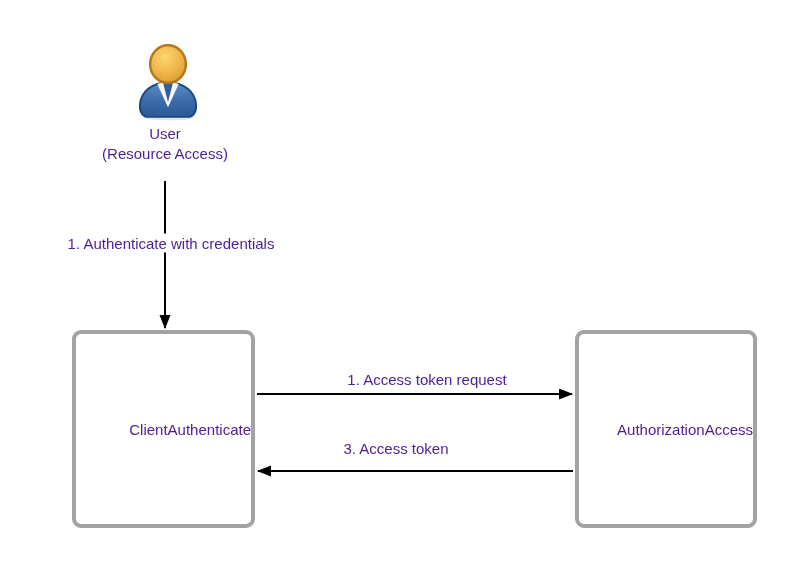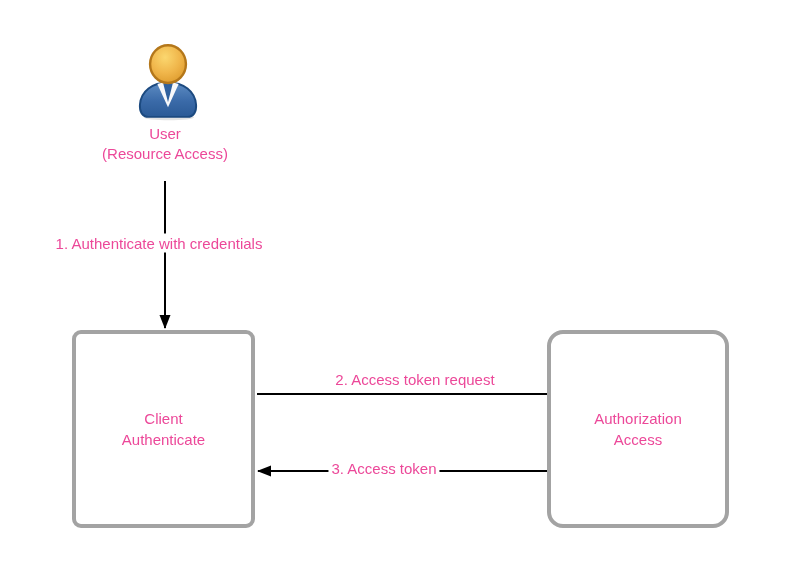--- a/index.html
+++ b/index.html
@@ -6,21 +6,21 @@
     margin: 0;
     padding: 0;
     background: #ffffff;
   }
   .canvas {
     position: relative;
     width: 793px;
     height: 570px;
     background: #ffffff;
     font-family: "Liberation Sans", sans-serif;
-    color: #ec4899;
+    color: #4c1d95;
     overflow: hidden;
   }
   .connectors {
     position: absolute;
     left: 0;
     top: 0;
     width: 797px;
     height: 570px;
   }
   .actor-icon {
@@ -42,48 +42,48 @@
   }
   .node {
     position: absolute;
     top: 330px;
     height: 198px;
     background: #ffffff;
     border: 4px solid #a3a3a3;
     border-radius: 9px;
     box-sizing: border-box;
     display: flex;
-    flex-direction: column;
+    flex-direction: row;
     align-items: center;
-    justify-content: center;
+    justify-content: flex-end;
     font-size: 15px;
     line-height: 21px;
     text-align: center;
   }
   .node-client {
     left: 72px;
     width: 183px;
   }
   .node-auth {
-    left: 547px;
+    left: 575px;
     width: 182px;
-    border-radius: 16px;
   }
   .edge-label {
     position: absolute;
     transform: translate(-50%, -50%);
     font-size: 15px;
     line-height: 17px;
     white-space: nowrap;
     background: #ffffff;
     padding: 1px 3px;
+    margin-left: 12px;
   }
   .edge-label-1 { left: 159px; top: 243px; }
   .edge-label-2 { left: 415px; top: 379px; }
-  .edge-label-3 { left: 384px; top: 468px; }
+  .edge-label-3 { left: 384px; top: 448px; }
 </style>
 </head>
 <body>
 
 <div class="canvas">
 
   <svg class="connectors" viewBox="0 0 797 570" xmlns="http://www.w3.org/2000/svg">
     <defs>
       <marker id="arrowhead" markerUnits="userSpaceOnUse" markerWidth="16" markerHeight="12" refX="13" refY="5.5" orient="auto">
         <path d="M0,0 L14,5.5 L0,11 Z" fill="#000000"></path>
@@ -113,21 +113,21 @@
     <path d="M27,41.2 L32,61 L37,41.2 C35.3,40.9 33.6,40.7 32,40.7 C30.4,40.7 28.7,40.9 27,41.2 Z" fill="#30619e"></path>
     <ellipse cx="32" cy="21.5" rx="18.5" ry="19.5" fill="url(#headGrad)" stroke="#b4771a" stroke-width="2.5"></ellipse>
   </svg>
 
   <div class="actor-label">
     <div>User</div>
     <div>(Resource Access)</div>
   </div>
 
   <div class="edge-label edge-label-1">1. Authenticate with credentials</div>
-  <div class="edge-label edge-label-2">2. Access token request</div>
+  <div class="edge-label edge-label-2">1. Access token request</div>
   <div class="edge-label edge-label-3">3. Access token</div>
 
   <div class="node node-client">
     <div>Client</div>
     <div>Authenticate</div>
   </div>
 
   <div class="node node-auth">
     <div>Authorization</div>
     <div>Access</div>

